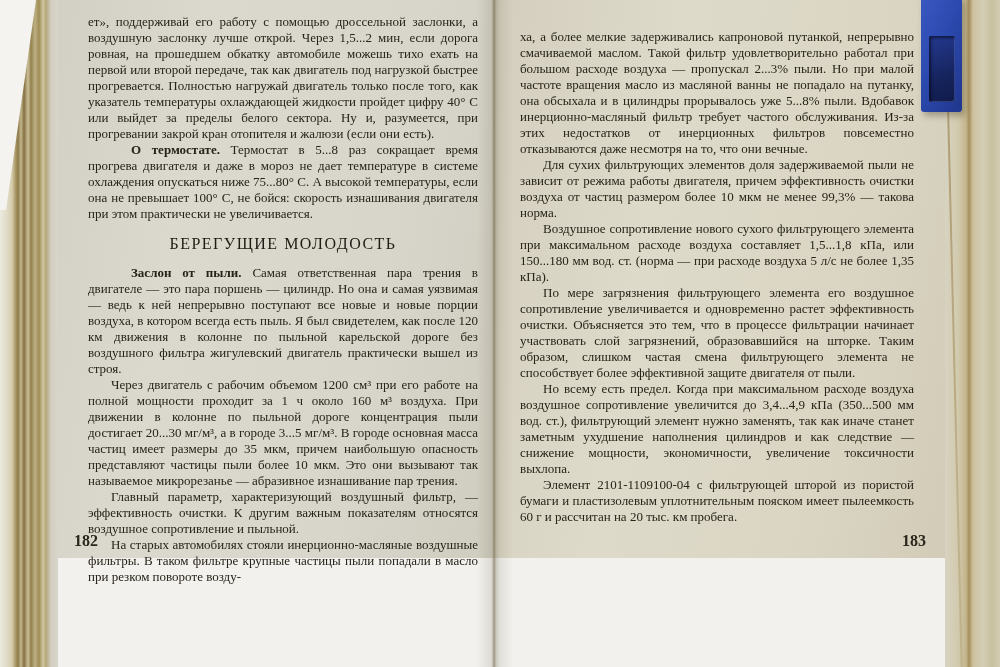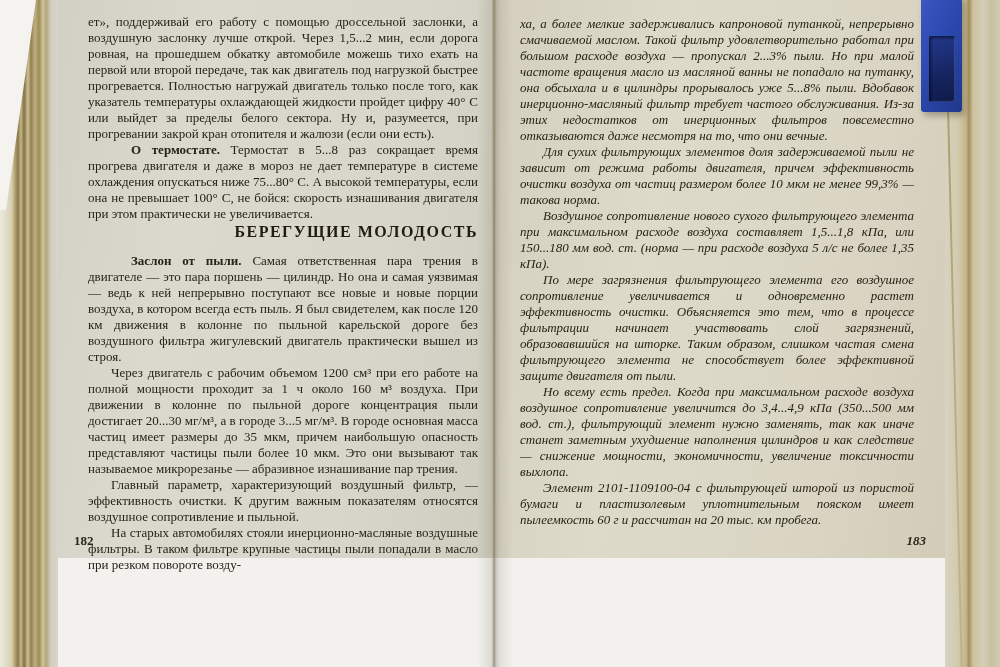--- a/index.html
+++ b/index.html
@@ -33,39 +33,38 @@
     color: #272319;
     font-size: 13px; line-height: 16px;
   }
   #left-page {
     left: 52px; width: 440px;
     padding: 14px 14px 0 36px; box-sizing: border-box;
     background: linear-gradient(100deg, #d2d0c5 0%, #dbd9ce 30%, #d8d6cb 70%, #cfcdbf 100%);
   }
   #right-page {
     left: 492px; width: 455px;
-    padding: 16px 33px 0 28px; box-sizing: border-box;
+    padding: 29px 33px 0 28px; box-sizing: border-box;
     background: linear-gradient(100deg, #d3cebd 0%, #dedac9 35%, #dad5c3 75%, #d1cbb7 100%);
-    font-style: italic;
   }
   .page-text p { margin: 0; text-align: justify; }
   .page-text p.indent { text-indent: 23px; }
   .page-text b { font-weight: bold; margin-left: 20px; }
 
   .section-heading {
-    margin: 2px 0 13px 0;
-    text-align: right;
-    font-size: 16px; font-weight: bold;
+    margin: 14px 0 13px 0;
+    text-align: center;
+    font-size: 16px; font-weight: normal;
     letter-spacing: 1.5px;
     color: #201c14;
   }
 
   .page-number {
     position: absolute; bottom: 9px;
-    font-weight: bold; font-size: 13px; color: #2a261c;
+    font-weight: bold; font-size: 16px; color: #2a261c;
   }
   #left-page .page-number { left: 22px; }
   #right-page .page-number { right: 21px; }
 
   
   .gutter {
     position: absolute; left: 477px; top: 0; width: 36px; height: 667px; z-index: 4;
     background:
       linear-gradient(to right, rgba(255,255,255,0) 15px, rgba(100,85,55,0.45) 17px, rgba(255,255,255,0) 19px),
       linear-gradient(to right, rgba(110,100,80,0) 0%, rgba(110,100,80,0.15) 38%, rgba(95,85,62,0.30) 50%, rgba(110,100,80,0.12) 64%, rgba(110,100,80,0) 100%);

